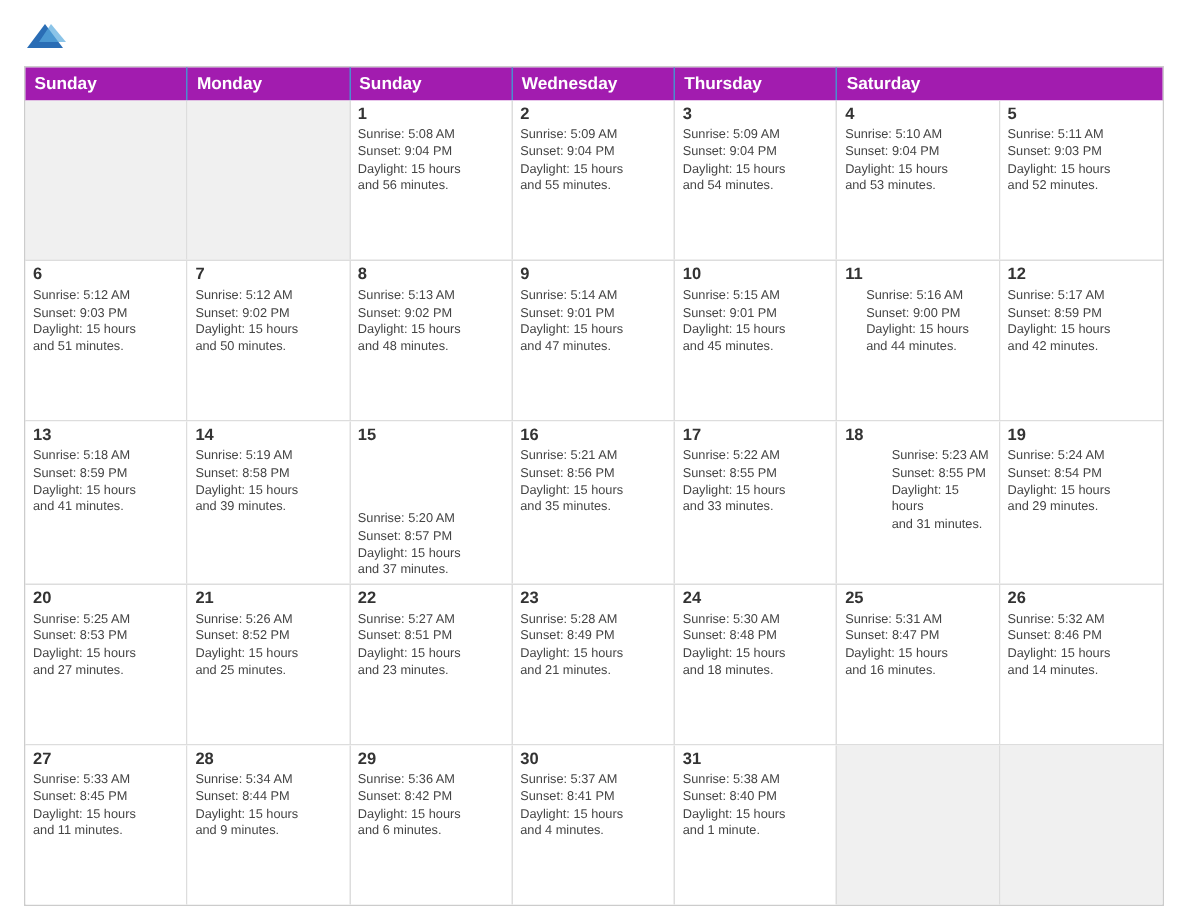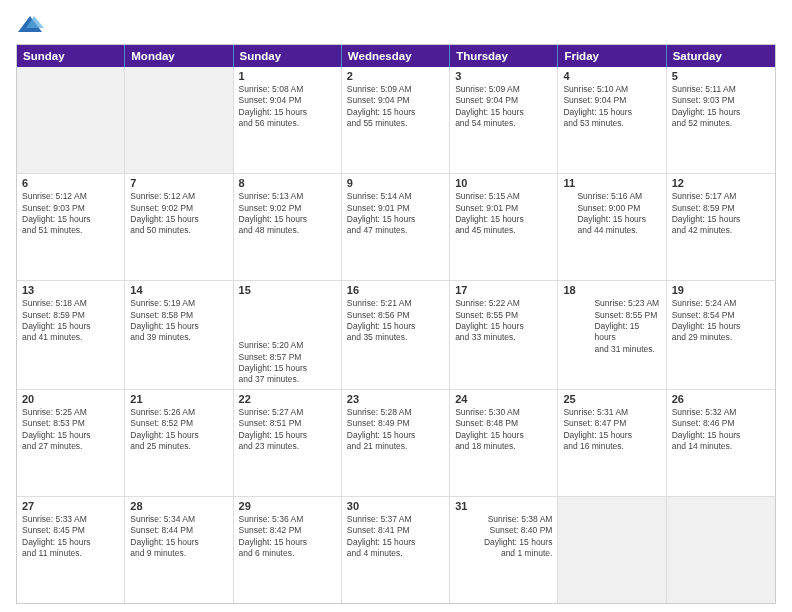--- a/index.html
+++ b/index.html
@@ -63,21 +63,21 @@
     }
     .calendar {
       flex: 1;
       display: flex;
       flex-direction: column;
       border: 1px solid #ccc;
     }
     .cal-header {
       display: grid;
       grid-template-columns: repeat(7, 1fr);
-      background: #4c1d95;
+      background: #a21caf;
     }
     .cal-header-cell {
       color: #fff;
       font-size: 11.5px;
       font-weight: bold;
       padding: 5px 6px;
       text-align: left;
       border-right: 1px solid #4a8dce;
     }
     .cal-header-cell:last-child { border-right: none; }
@@ -136,21 +136,20 @@
     </div>
   </div>
 
   <div class="calendar">
     <div class="cal-header">
     <div class="cal-header-cell">Sunday</div>
         <div class="cal-header-cell">Monday</div>
         <div class="cal-header-cell">Sunday</div>
         <div class="cal-header-cell">Wednesday</div>
         <div class="cal-header-cell">Thursday</div>
-        <div class="cal-header-cell">Friday</div>
         <div class="cal-header-cell">Saturday</div>
       </div>
     <div class="cal-body">
     <div class="cal-row">
           <div class="cal-cell shaded"></div>
           <div class="cal-cell shaded"></div>
           <div class="cal-cell">
             <div class="day-num">1</div>
             <div class="day-info" style="white-space: pre-line;">Sunrise: 5:08 AM
 Sunset: 9:04 PM
@@ -363,21 +362,21 @@
           </div>
           <div class="cal-cell">
             <div class="day-num">30</div>
             <div class="day-info" style="white-space: pre-line;">Sunrise: 5:37 AM
 Sunset: 8:41 PM
 Daylight: 15 hours
 and 4 minutes.</div>
           </div>
           <div class="cal-cell">
             <div class="day-num">31</div>
-            <div class="day-info" style="white-space: pre-line; text-align: right;">Sunrise: 5:38 AM
+            <div class="day-info" style="white-space: pre-line;">Sunrise: 5:38 AM
 Sunset: 8:40 PM
 Daylight: 15 hours
 and 1 minute.</div>
           </div>
           <div class="cal-cell shaded"></div>
           <div class="cal-cell shaded"></div>
         </div>
       </div>
   </div>
 </div>

